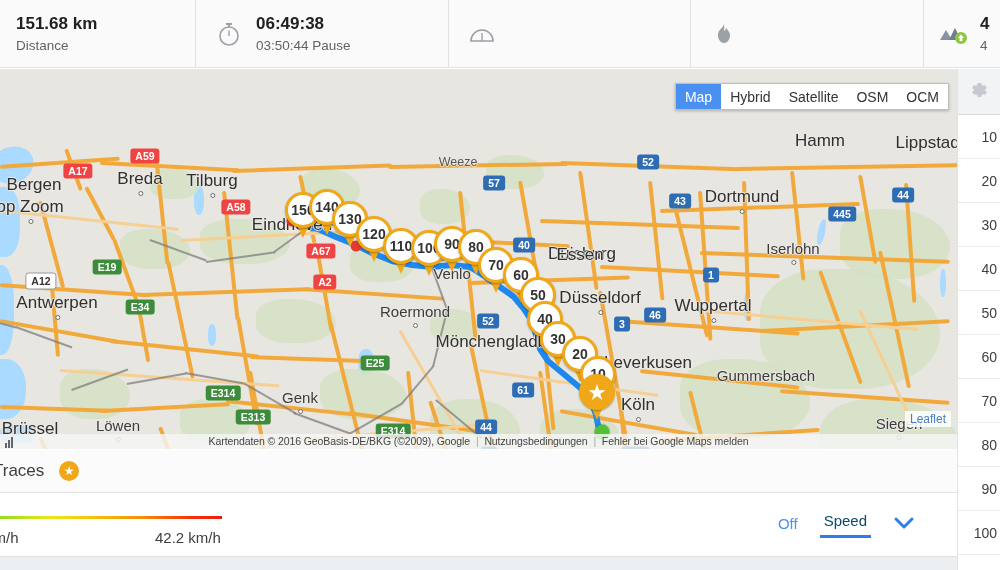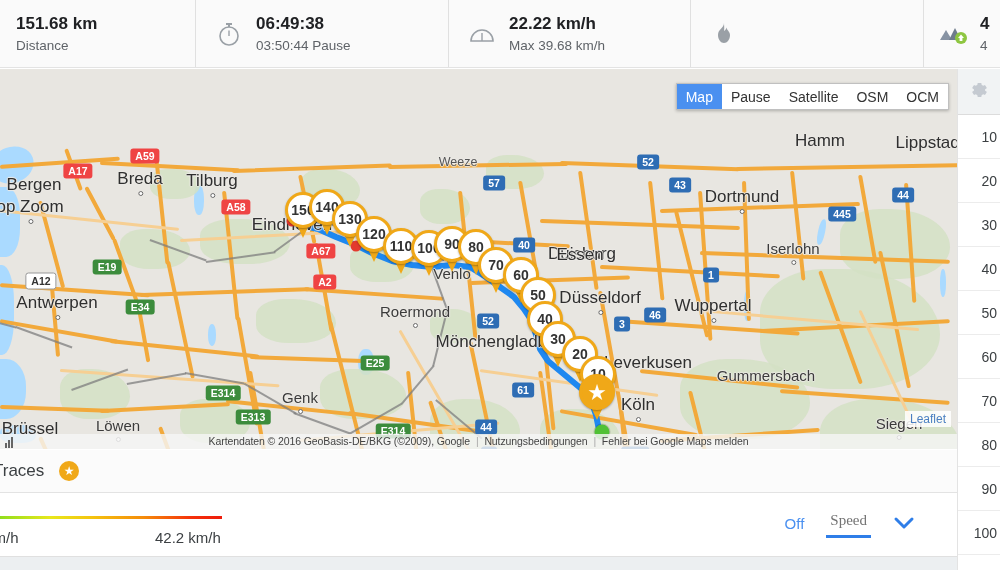--- a/index.html
+++ b/index.html
@@ -191,21 +191,21 @@
 
   .toggle-group {
     position: absolute; right: 42px; top: 18px;
     display: flex; align-items: flex-end; gap: 22px;
   }
   .tg {
     font-size: 15px; color: #4a90f0; padding-bottom: 6px; cursor: pointer;
     white-space: nowrap;
   }
   .tg.active {
-    color: #737373; border-bottom: 3px solid #2f7ee8; padding: 0 4px 6px; font-family: Liberation Serif, serif;
+    color: #0c4a6e; border-bottom: 3px solid #2f7ee8; padding: 0 4px 6px;
   }
   .chev { color: #2f7ee8; padding-bottom: 4px; cursor: pointer; }
 
   .bottom-strip {
     position: absolute; left: 0; top: 556px; width: 957px; height: 14px;
     background: #eceff1; border-top: 1px solid #e0e0e0;
   }
 
   
   .right-panel {
@@ -254,24 +254,20 @@
         <div class="stat-sub">03:50:44 Pause</div>
       </div>
     </div>
 
     <div class="stat s3">
       <div class="stat-icon">
         <svg width="26" height="20" viewBox="0 0 26 20" fill="none" stroke="#9aa0a6" stroke-width="1.6">
           <path d="M2 17 A11 11 0 0 1 24 17 Z" fill="none"></path>
           <line x1="13" y1="17" x2="13" y2="9" stroke-width="1.4"></line>
         </svg>
-      </div>
-      <div class="stat-text">
-        <div class="stat-value">22.22 km/h</div>
-        <div class="stat-sub">Max 39.68 km/h</div>
       </div>
     </div>
 
     <div class="stat s4">
       <div class="stat-icon">
         <svg width="18" height="24" viewBox="0 0 18 24">
           <path d="M9 1 C9 6 3 7 3 13 C3 17.5 5.8 21 9 21 C12.2 21 15 17.5 15 13 C15 9.5 12 8.5 11.5 5.5 C10.8 8 9.8 8.5 9 9 C9.6 6 9 3.5 9 1 Z" fill="#9aa0a6"></path>
         </svg>
       </div>
     </div>
@@ -440,21 +436,21 @@
           <div class="shield e" style="left: 107px; top: 198px;">E19</div>
           <div class="shield e" style="left: 140px; top: 238px;">E34</div>
           <div class="shield e" style="left: 375px; top: 294px;">E25</div>
           <div class="shield e" style="left: 223px; top: 324px;">E314</div>
           <div class="shield e" style="left: 253px; top: 348px;">E313</div>
           <div class="shield e" style="left: 393px; top: 362px;">E314</div>
           <div class="shield a" style="left: 321px; top: 182px;">A67</div>
           <div class="shield a" style="left: 325px; top: 213px;">A2</div>
           <div class="shield b" style="left: 494px; top: 114px;">57</div>
           <div class="shield b" style="left: 648px; top: 93px;">52</div>
-          <div class="shield b" style="left: 680px; top: 116px; text-align: right;">43</div>
+          <div class="shield b" style="left: 680px; top: 132px; text-align: right;">43</div>
           <div class="shield b" style="left: 903px; top: 126px;">44</div>
           <div class="shield b" style="left: 842px; top: 145px;">445</div>
           <div class="shield b" style="left: 524px; top: 176px;">40</div>
           <div class="shield b" style="left: 711px; top: 206px;">1</div>
           <div class="shield b" style="left: 655px; top: 246px;">46</div>
           <div class="shield b" style="left: 488px; top: 252px;">52</div>
           <div class="shield b" style="left: 622px; top: 255px;">3</div>
           <div class="shield b" style="left: 523px; top: 321px;">61</div>
           <div class="shield b" style="left: 486px; top: 358px;">44</div>
           <div class="shield b" style="left: 489px; top: 385px;">4</div>
@@ -558,21 +554,21 @@
           </div>
           <div class="mk star" style="left: 597px; top: 351px; z-index: 35;">
             <div class="tail"></div>
             <div class="bub">★</div>
           </div>
         </div>
     </div>
 
     <div class="maptype" id="maptype-host">
         <div class="mt active">Map</div>
-        <div class="mt">Pause</div>
+        <div class="mt">Hybrid</div>
         <div class="mt">Satellite</div>
         <div class="mt">OSM</div>
         <div class="mt">OCM</div>
       </div>
 
     <div class="leaflet-badge">Leaflet</div>
 
     <div class="attrib-logo">
       <i style="height:5px"></i>
         <i style="height:8px"></i>

